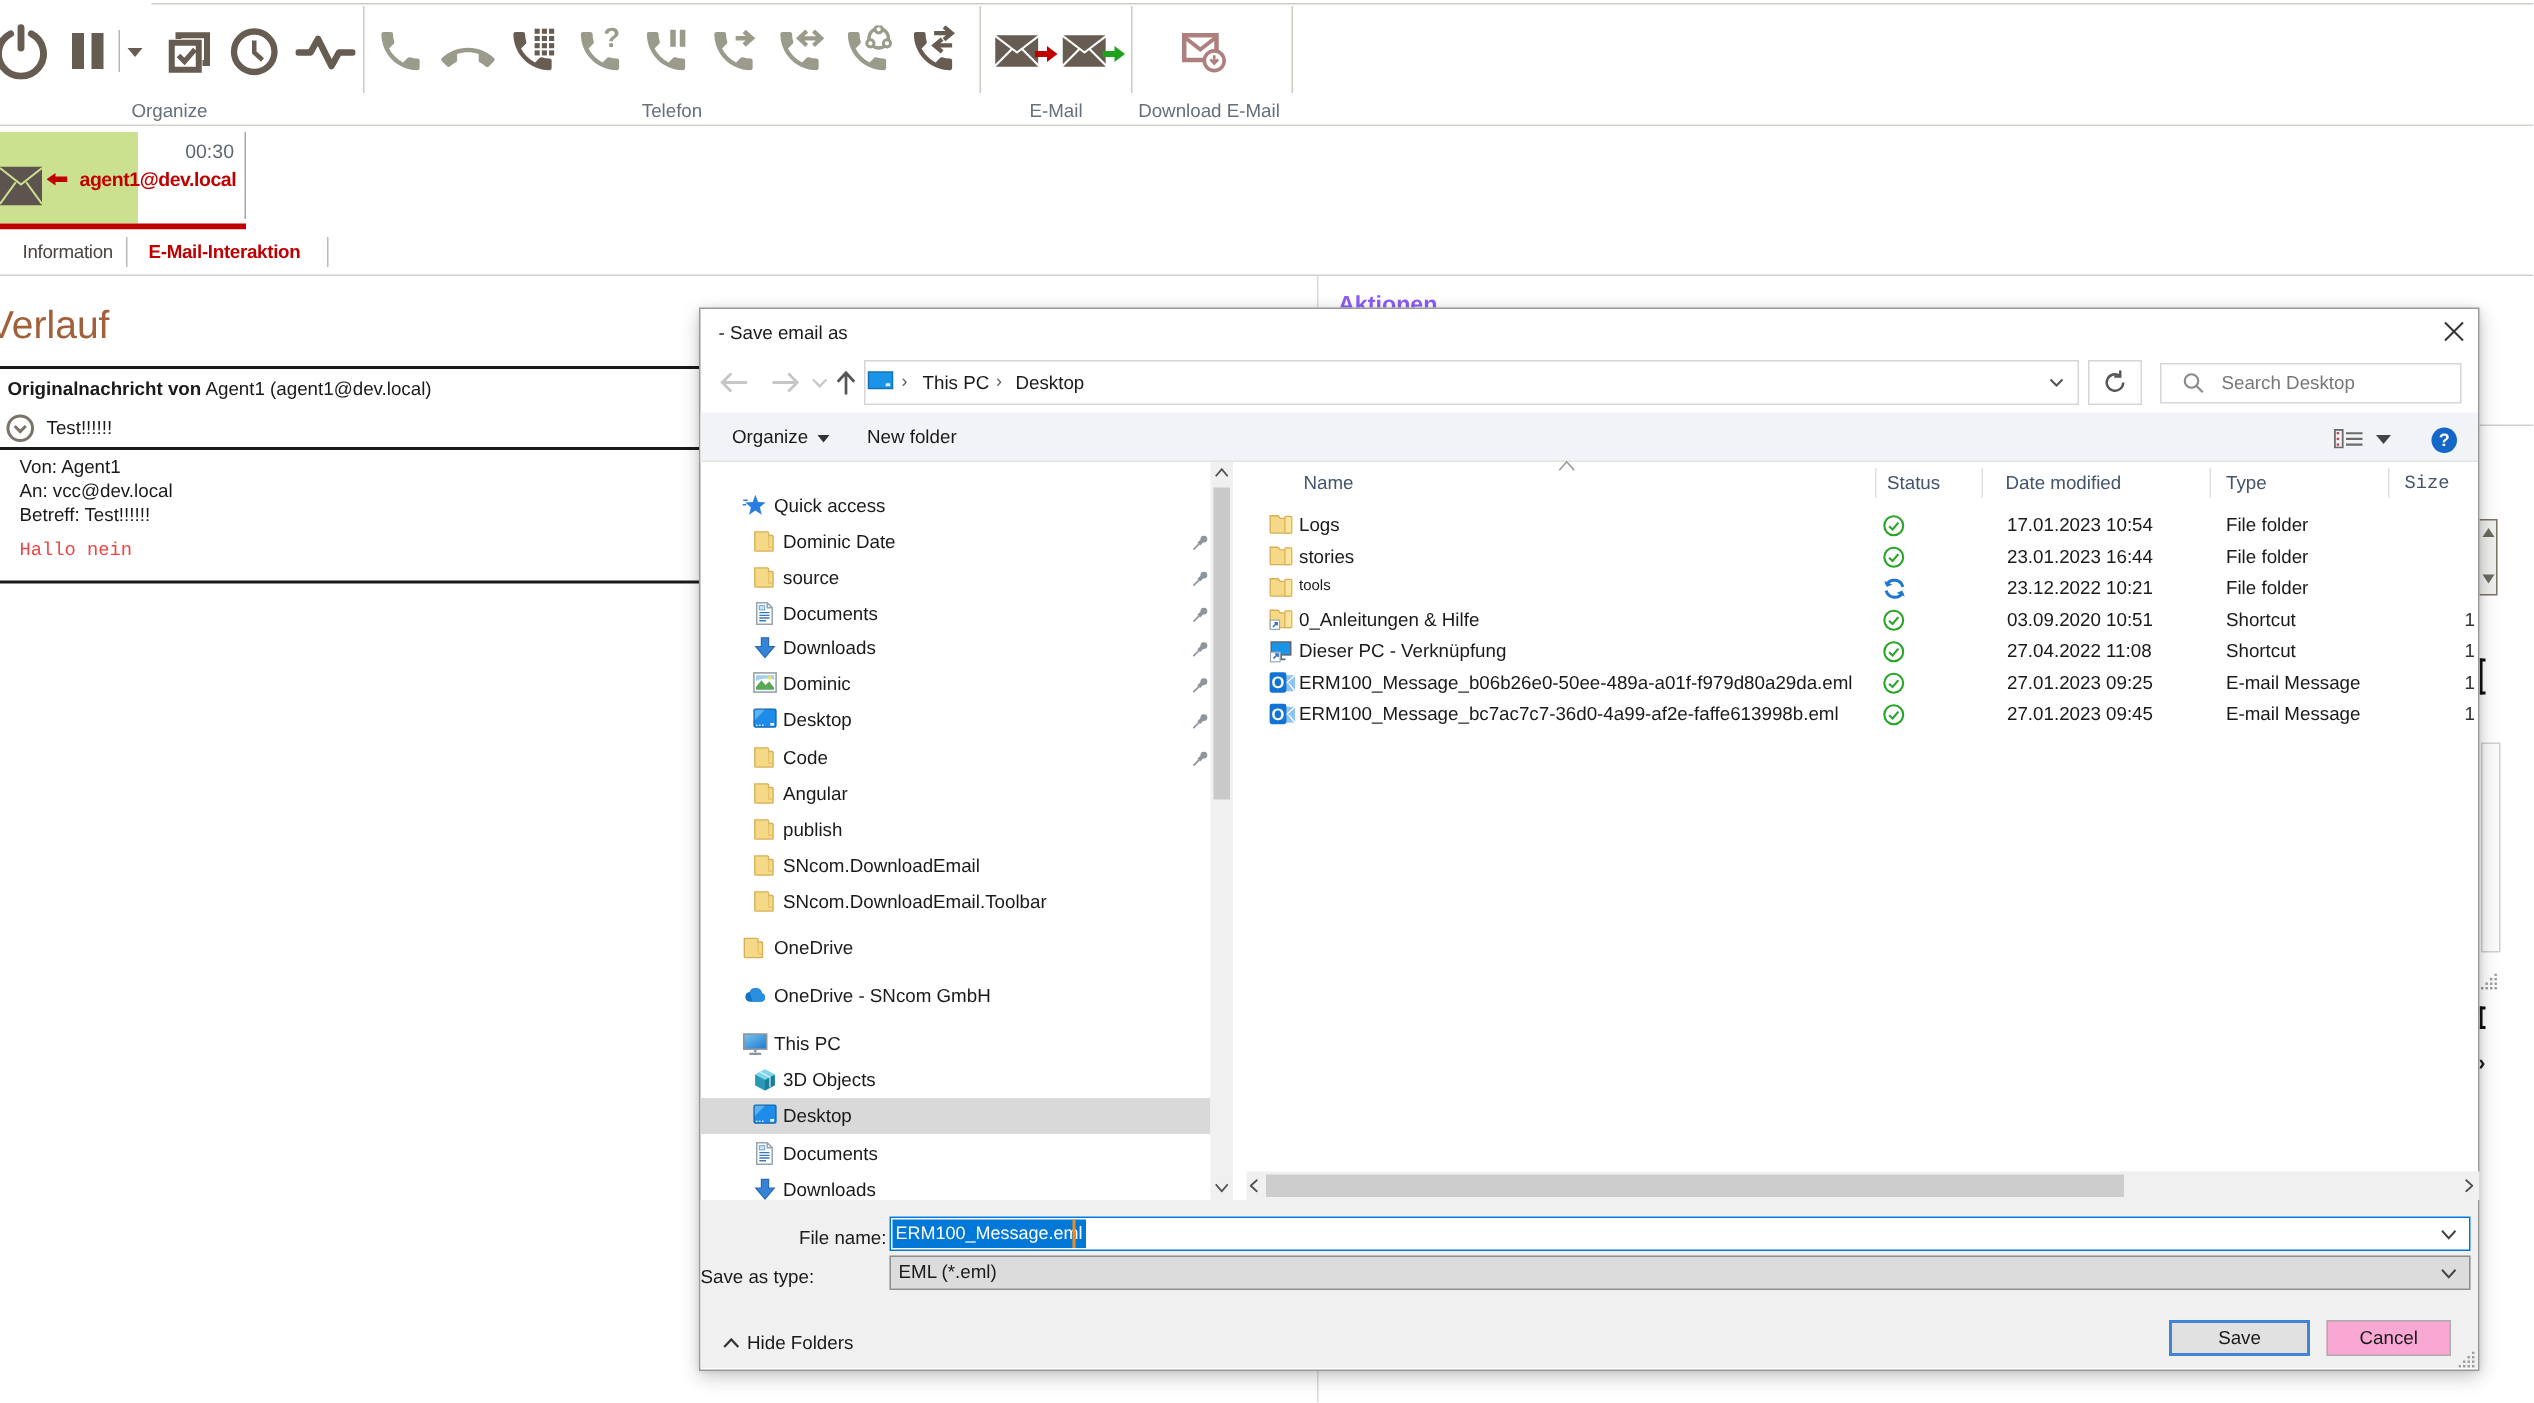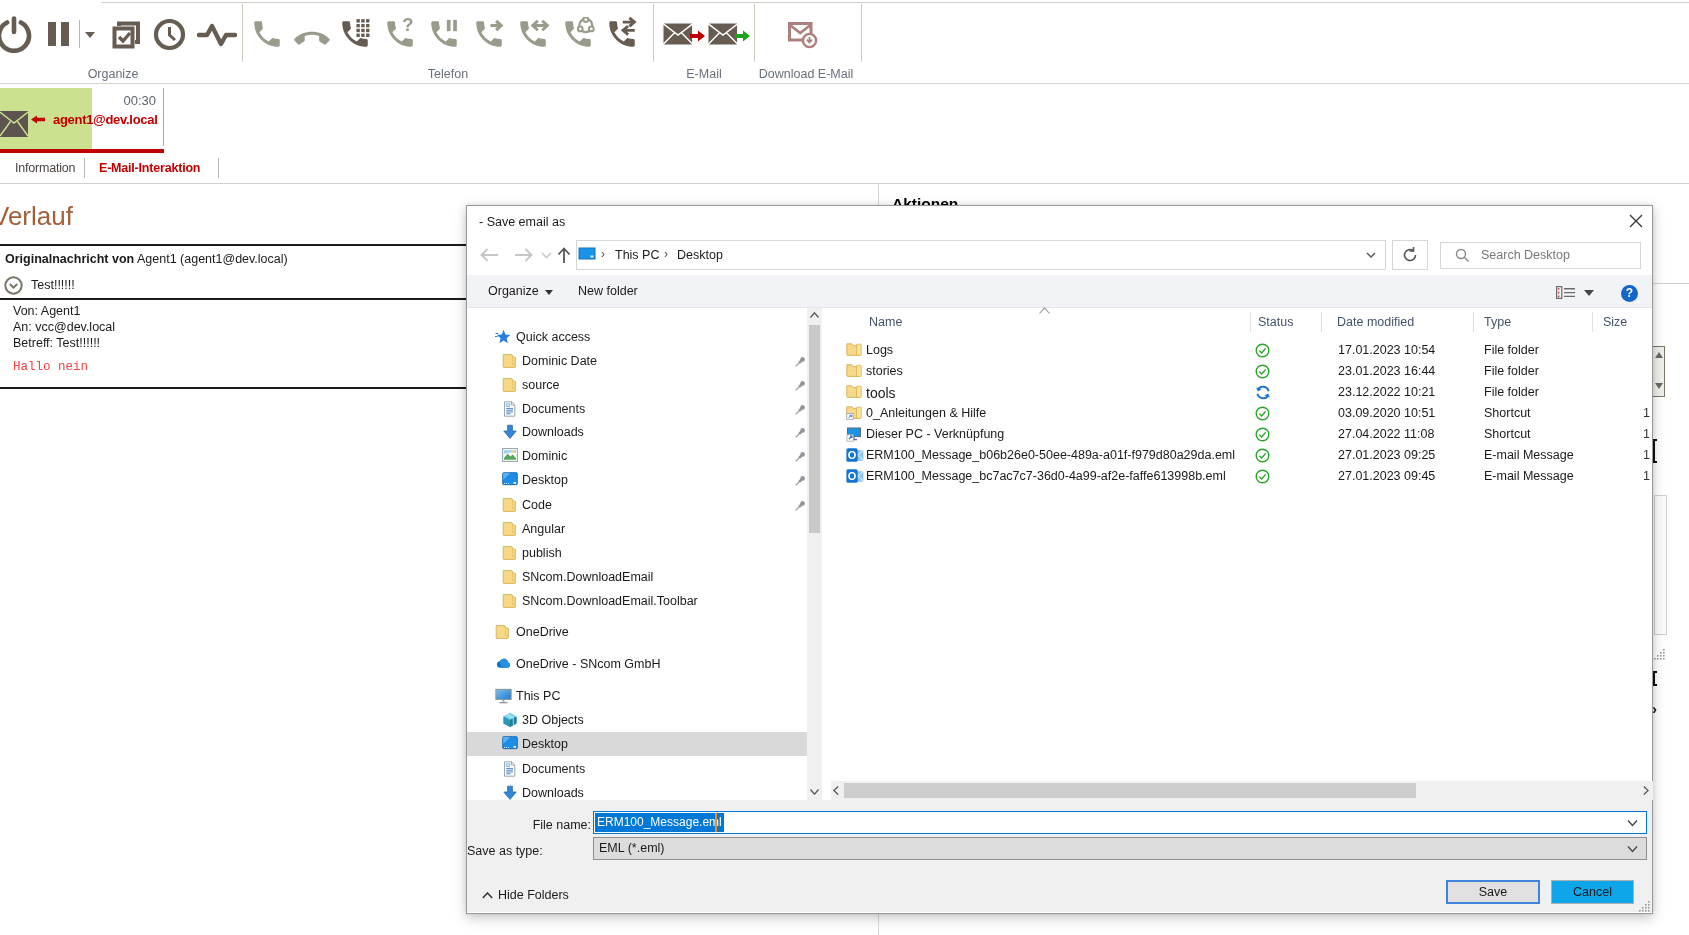--- a/index.html
+++ b/index.html
@@ -131,21 +131,21 @@
 </div>
 <div class="abs" style="left:0;top:153px;width:1689px;height:31px;background:#fff;">
 <div class="abs" style="left:15px;top:8px;font-size:12.5px;letter-spacing:-0.2px;color:#4b4541;">Information</div>
 <div class="abs" style="left:84px;top:5px;width:1px;height:20px;background:#b9b9b9;"></div>
 <div class="abs" style="left:99px;top:8px;font-size:12.5px;letter-spacing:-0.2px;font-weight:bold;color:#c00000;">E-Mail-Interaktion</div>
 <div class="abs" style="left:218px;top:5px;width:1px;height:20px;background:#b9b9b9;"></div>
 <div class="abs" style="left:0;top:30px;width:1689px;height:1px;background:#d0d0d0;"></div>
 </div>
 <div class="abs" style="left:878px;top:184px;width:1px;height:751px;background:#d9d9d9;"></div>
 <div class="abs" style="left:-8px;top:201px;font-size:26px;color:#a2603a;">Verlauf</div>
-<div class="abs" style="left:892px;top:195px;font-size:15.5px;font-weight:bold;color:#000000;">Aktionen</div>
+<div class="abs" style="left:892px;top:195px;font-size:15.5px;font-weight:bold;color:#8b5cf6;">Aktionen</div>
 <div class="abs" style="left:0;top:244px;width:878px;height:2px;background:#1a1a1a;"></div>
 <div class="abs" style="left:0;top:298px;width:878px;height:2px;background:#1a1a1a;"></div>
 <div class="abs" style="left:0;top:387px;width:878px;height:2px;background:#1a1a1a;"></div>
 <div class="abs" style="left:5px;top:252px;font-size:12.5px;color:#1a1a1a;"><b>Originalnachricht von</b> Agent1 (agent1@dev.local)</div>
 <svg class="abs" style="left:4px;top:276px;" width="19" height="19" viewBox="0 0 19 19">
 <circle cx="9.5" cy="9.5" r="8.2" fill="none" stroke="#7a7568" stroke-width="2"></circle>
 <path d="M5.8 8 l3.7 3.7 3.7 -3.7" fill="none" stroke="#7a7568" stroke-width="2"></path>
 </svg>
 <div class="abs" style="left:31px;top:278px;font-size:12.5px;color:#1a1a1a;">Test!!!!!!</div>
 <div class="abs" style="left:13px;top:303px;font-size:12.5px;color:#1a1a1a;line-height:16px;">Von: Agent1<br>An: vcc@dev.local<br>Betreff: Test!!!!!!</div>
@@ -461,21 +461,21 @@
 <svg class="abs" style="left:343px;top:583px;" width="9" height="6" viewBox="0 0 9 6">
       <path d="M0.5 0.5 L4.5 5.2 L8.5 0.5" fill="none" stroke="#505050" stroke-width="1.2"></path>
     </svg>
 <svg class="abs" style="left:572px;top:101px;" width="11" height="7" viewBox="0 0 11 7">
       <path d="M0.5 6.5 L5.5 0.8 L10.5 6.5" fill="none" stroke="#9b9b9b" stroke-width="1.1"></path>
     </svg>
 <div class="abs" style="left:377px;top:109px;font-size:12.5px;color:#44546a;margin-left:25px;">Name</div>
 <div class="abs" style="left:791px;top:109px;font-size:12.5px;color:#44546a;">Status</div>
 <div class="abs" style="left:870px;top:109px;font-size:12.5px;color:#44546a;">Date modified</div>
 <div class="abs" style="left:1017px;top:109px;font-size:12.5px;color:#44546a;">Type</div>
-<div class="abs" style="left:1136px;top:109px;font-size:12.5px;color:#44546a;">Size</div>
+<div class="abs" style="left:1136px;top:109px;font-size:12.5px;color:#44546a;font-family:Liberation Mono, monospace;">Size</div>
 <div class="abs" style="left:783px;top:106px;width:1px;height:20px;background:#e0e0e0;"></div>
 <div class="abs" style="left:854px;top:106px;width:1px;height:20px;background:#e0e0e0;"></div>
 <div class="abs" style="left:1006px;top:106px;width:1px;height:20px;background:#e0e0e0;"></div>
 <div class="abs" style="left:1125px;top:106px;width:1px;height:20px;background:#e0e0e0;"></div>
 <div class="abs" style="left:379px;top:136px;">
       <svg width="16" height="15" viewBox="0 0 16 15">
         <path d="M0.8 1.8 H6 L7.5 3.6 H13 Q13.8 3.6 13.8 4.4 V12.6 Q13.8 13.4 13 13.4 H1.6 Q0.8 13.4 0.8 12.6 z" fill="#f5d987" stroke="#d8ae54" stroke-width="0.9"></path>
         <rect x="10.6" y="2.2" width="4.6" height="11.2" rx="0.6" fill="#fbe49c" stroke="#d8ae54" stroke-width="0.8"></rect>
       </svg>
     </div>
@@ -502,21 +502,21 @@
       </svg>
     </div>
 <div class="abs" style="left:871px;top:158px;font-size:12.5px;">23.01.2023 16:44</div>
 <div class="abs" style="left:1017px;top:158px;font-size:12.5px;">File folder</div>
 <div class="abs" style="left:379px;top:178px;">
       <svg width="16" height="15" viewBox="0 0 16 15">
         <path d="M0.8 1.8 H6 L7.5 3.6 H13 Q13.8 3.6 13.8 4.4 V12.6 Q13.8 13.4 13 13.4 H1.6 Q0.8 13.4 0.8 12.6 z" fill="#f5d987" stroke="#d8ae54" stroke-width="0.9"></path>
         <rect x="10.6" y="2.2" width="4.6" height="11.2" rx="0.6" fill="#fbe49c" stroke="#d8ae54" stroke-width="0.8"></rect>
       </svg>
     </div>
-<div class="abs" style="left:399px;top:179px;font-size:14px;white-space:nowrap;">tools</div>
+<div class="abs" style="left:399px;top:179px;font-size:10px;white-space:nowrap;">tools</div>
 <div class="abs" style="left:788px;top:179px;">
       <svg width="16" height="15" viewBox="0 0 16 15">
         <g fill="none" stroke="#1e77d3" stroke-width="2">
           <path d="M13.6 6.2 a6 6 0 0 0 -11 -1.4"></path>
           <path d="M2.4 8.8 a6 6 0 0 0 11 1.4"></path>
         </g>
         <path d="M1.2 2.4 L2.8 6.4 L6.6 4.6 z" fill="#1e77d3"></path>
         <path d="M14.8 12.6 L13.2 8.6 L9.4 10.4 z" fill="#1e77d3"></path>
       </svg>
     </div>
@@ -614,21 +614,21 @@
 <div class="abs" style="left:126px;top:631px;width:1054px;height:23px;background:#dcdcdc;border:1px solid #8f8f8f;"></div>
 <div class="abs" style="left:132px;top:635px;font-size:12.5px;">EML (*.eml)</div>
 <svg class="abs" style="left:1160px;top:639px;" width="11" height="8" viewBox="0 0 11 8">
       <path d="M1 1.5 L5.5 6.5 L10 1.5" fill="none" stroke="#444" stroke-width="1.3"></path>
     </svg>
 <svg class="abs" style="left:15px;top:686px;" width="11" height="7" viewBox="0 0 11 7">
       <path d="M0.8 6 L5.5 1 L10.2 6" fill="none" stroke="#333" stroke-width="1.5"></path>
     </svg>
 <div class="abs" style="left:31px;top:682px;font-size:12.5px;">Hide Folders</div>
 <div class="abs" style="left:979px;top:674px;width:94px;height:24px;background:#e1e1e1;border:2px solid #3f84d6;font-size:12.5px;text-align:center;line-height:20px;">Save</div>
-<div class="abs" style="left:1084px;top:674px;width:83px;height:24px;background:#0ea5e9;border:1px solid #adadad;font-size:12.5px;text-align:center;line-height:22px;">Cancel</div>
+<div class="abs" style="left:1084px;top:674px;width:83px;height:24px;background:#f9a8d4;border:1px solid #adadad;font-size:12.5px;text-align:center;line-height:22px;">Cancel</div>
 <svg class="abs" style="left:1172px;top:695px;" width="12" height="12" viewBox="0 0 12 12">
       <rect x="9" y="0" width="1.6" height="1.6" fill="#999"></rect>
       <rect x="6" y="3" width="1.6" height="1.6" fill="#999"></rect>
       <rect x="9" y="3" width="1.6" height="1.6" fill="#999"></rect>
       <rect x="3" y="6" width="1.6" height="1.6" fill="#999"></rect>
       <rect x="6" y="6" width="1.6" height="1.6" fill="#999"></rect>
       <rect x="9" y="6" width="1.6" height="1.6" fill="#999"></rect>
       <rect x="0" y="9" width="1.6" height="1.6" fill="#999"></rect>
       <rect x="3" y="9" width="1.6" height="1.6" fill="#999"></rect>
       <rect x="6" y="9" width="1.6" height="1.6" fill="#999"></rect>

